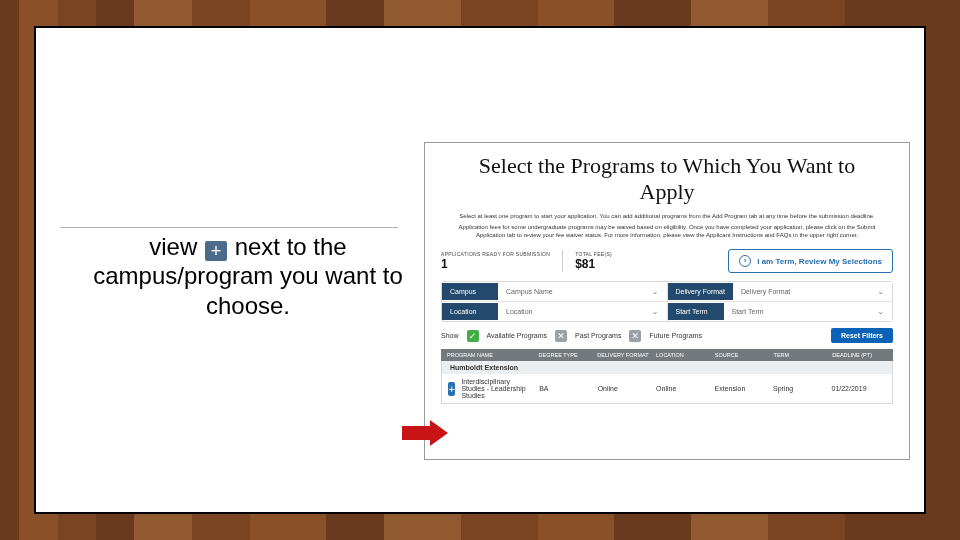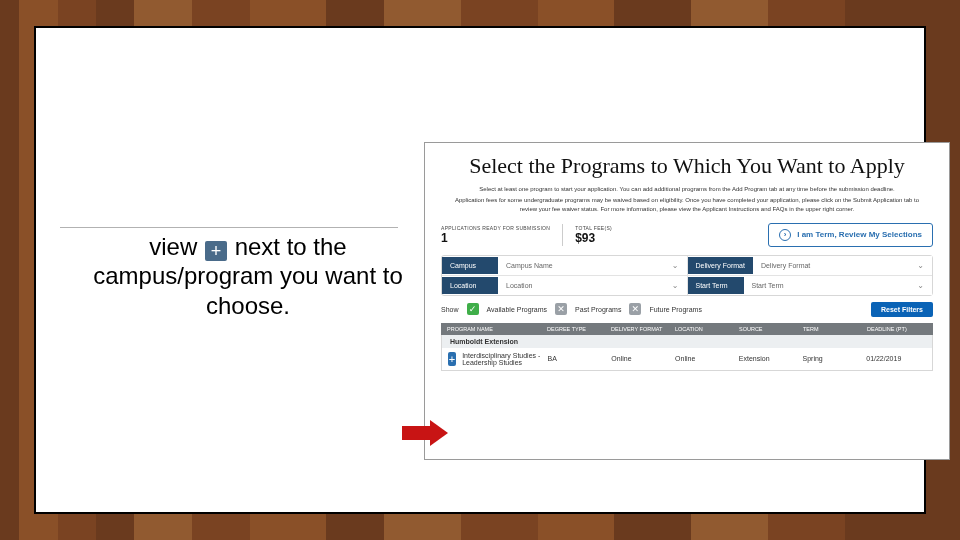--- a/index.html
+++ b/index.html
@@ -51,21 +51,21 @@
     font-size: 18px;
     line-height: 1;
     vertical-align: -2px;
     border-radius: 2px;
     margin: 0 1px;
   }
   
   .shot {
     position: absolute;
     left: 388px; top: 114px;
-    width: 526px; height: 318px;
+    width: 486px; height: 318px;
     border: 1px solid #9a9a9a;
     background: #fff;
     overflow: hidden;
   }
   .shot-inner { position: relative; width: 100%; height: 100%; }
   .shot-title {
     font-family: Georgia, 'Times New Roman', serif;
     text-align: center;
     font-size: 22px;
     line-height: 1.2;
@@ -215,21 +215,21 @@
         <div class="shot-para">Application fees for some undergraduate programs may be waived based on eligibility. Once you have completed your application, please click on the Submit Application tab to review your fee waiver status. For more information, please view the Applicant Instructions and FAQs in the upper right corner.</div>
 
         <div class="summary-row">
           <div class="stat">
             <span class="stat-label">APPLICATIONS READY FOR SUBMISSION</span>
             <span class="stat-val">1</span>
           </div>
           <div class="vrule"></div>
           <div class="stat">
             <span class="stat-label">TOTAL FEE(S)</span>
-            <span class="stat-val">$93</span>
+            <span class="stat-val">$81</span>
           </div>
           <div class="done-btn">
             <span class="circ">›</span>
             <span>I am Term, Review My Selections</span>
           </div>
         </div>
 
         <div class="filters">
           <div class="frow">
             <div class="fcell" style="flex:1">

